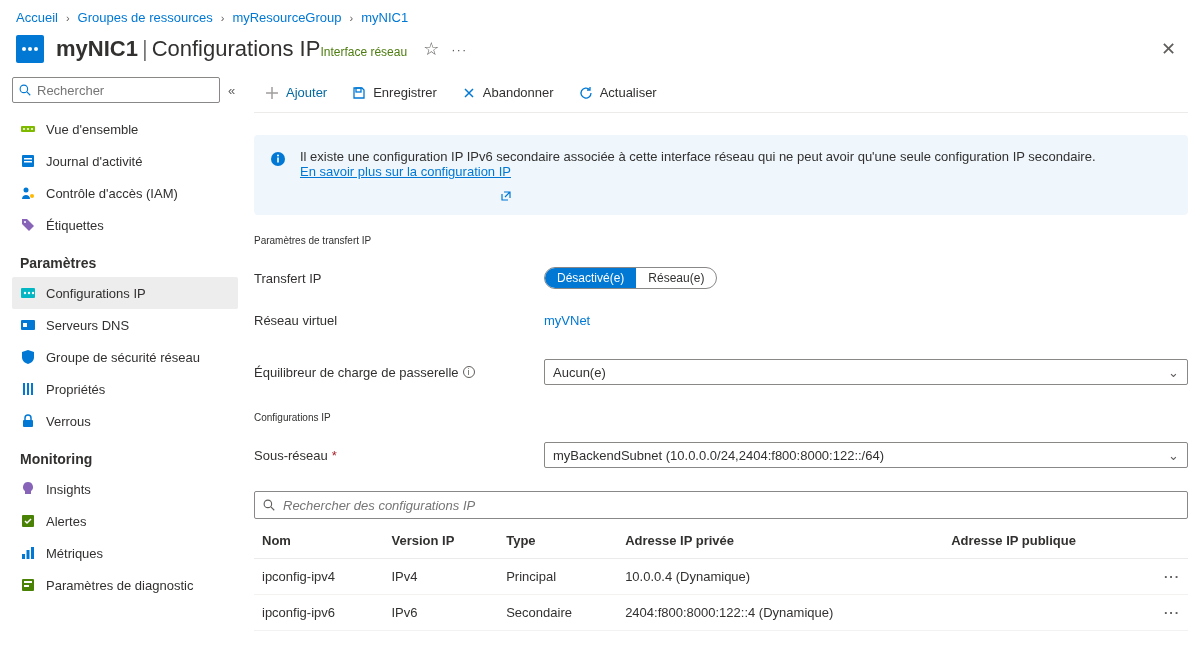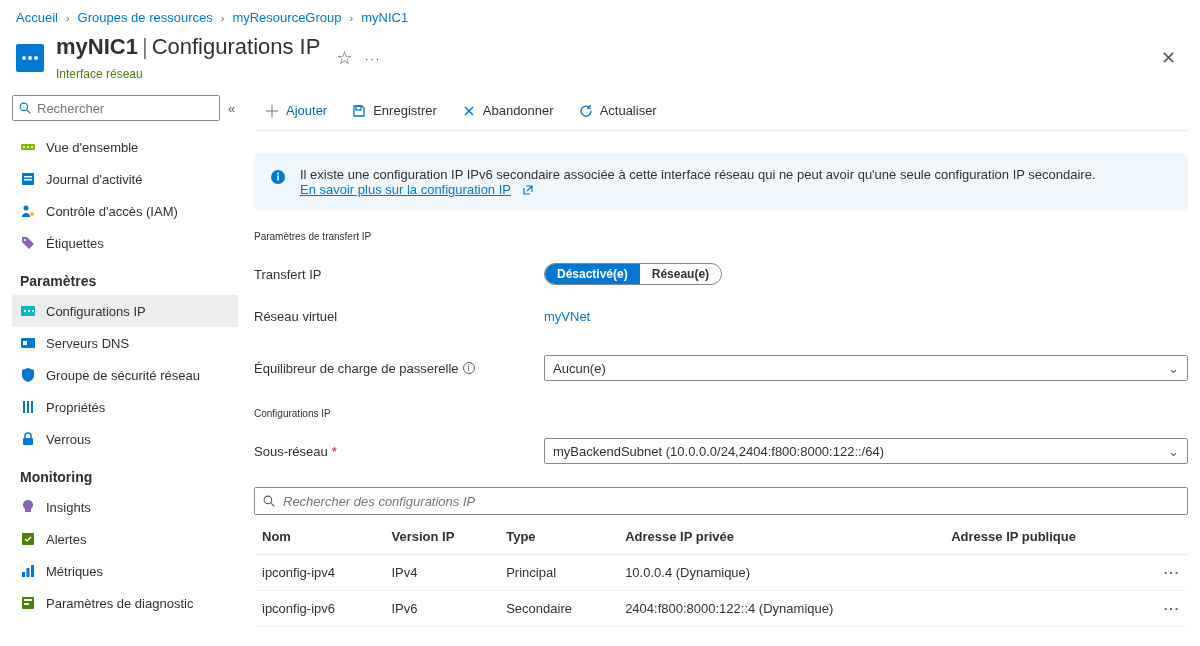--- a/index.html
+++ b/index.html
@@ -7,21 +7,21 @@
   a { color: #0078d4; text-decoration: none; }
 
   
   .breadcrumb { display: flex; align-items: center; gap: 8px; padding: 10px 16px 4px; font-size: 13px; }
   .breadcrumb .sep { color: #605e5c; font-size: 11px; }
 
   
   .header { display: flex; align-items: center; padding: 6px 16px 10px; }
   .header .res-icon { width: 28px; height: 28px; background: #0078d4; border-radius: 2px; display:flex; align-items:center; justify-content:center; margin-right: 12px;}
   .header .res-icon svg { width: 18px; height: 12px; }
-  .header .title-wrap { display:flex; flex-direction:column; }
+  .header .title-wrap { display:flex; flex-direction:row; }
   .header h1 { font-size: 22px; font-weight: 600; line-height: 1.1; }
   .header h1 .sep { font-weight: 300; color: #777; margin: 0 4px;}
   .header .subtitle { font-size: 12px; color: #4d7c0f; margin-top: 8px; }
   .header .star { margin-left: 16px; color: #605e5c; font-size: 18px; cursor:pointer;}
   .header .more { margin-left: 12px; color: #605e5c; cursor:pointer; letter-spacing:1px;}
   .header .close { margin-left: auto; color: #605e5c; font-size: 18px; cursor:pointer; padding-right: 8px;}
 
   
   .body { display: flex; }
   .sidebar { width: 238px; padding: 0 0 20px 12px; }
@@ -41,33 +41,33 @@
   
   
   .toolbar { display:flex; align-items:center; gap: 4px; height: 40px; border-bottom: 1px solid #edebe9; }
   .tb-btn { display:flex; align-items:center; gap: 6px; padding: 6px 10px; cursor:pointer; color:#323130; border-radius:2px;}
   .tb-btn.disabled { color: #0369a1; cursor:default;}
   .tb-btn .tic { width:16px; height:16px; display:flex; align-items:center; justify-content:center; }
 
   
   .info-banner { background: #eff6fc; border-radius: 4px; padding: 14px 16px; margin: 22px 0 20px; display:flex; gap: 14px; font-size: 13px; color:#323130;}
   .info-banner .iic { width:16px; height:16px; flex-shrink:0; margin-top:2px;}
-  .info-banner a { text-decoration: underline; color:#0078d4; display:inline-flex; align-items:center; gap:12px;}
+  .info-banner a { text-decoration: underline; color:#0078d4; display:inline-flex; align-items:flex-end; gap:12px;flex-direction:column;}
 
   
   .section-title { font-size: 10px; font-weight: 400; margin: 6px 0 14px; }
   .form-row { display:flex; align-items:center; min-height: 36px; margin-bottom: 6px;}
   .form-label { width: 290px; font-size: 13px; color:#323130; display:flex; align-items:center; gap:4px;}
   .form-control { flex:1; }
   .req { color:#a4262c; }
   .info-tip { width:12px; height:12px; border:1px solid #605e5c; border-radius:50%; font-size:9px; display:inline-flex; align-items:center; justify-content:center; color:#605e5c; cursor:help;}
 
   
   .toggle { display:inline-flex; border:1px solid #8a8886; border-radius: 999px; overflow:hidden; font-size:12px;}
-  .toggle span { padding: 3px 12px; cursor:pointer;font-weight:bold; }
+  .toggle span { padding: 3px 12px; cursor:pointer; }
   .toggle span.active { background:#0078d4; color:#fff; }
 
   
   .dropdown { display:flex; align-items:center; justify-content:space-between; border:1px solid #8a8886; border-radius:2px; height: 26px; padding: 0 8px; cursor:pointer; background:#fff;}
   .dropdown .chev { color:#605e5c; }
 
   
   .cfg-search { display:flex; align-items:center; border:1px solid #8a8886; border-radius:2px; height: 28px; padding: 0 8px; gap:8px; margin-top: 8px;}
   .cfg-search input { border:none; outline:none; flex:1; font-size:13px; font-style: italic; color:#605e5c; background:transparent;}
 

